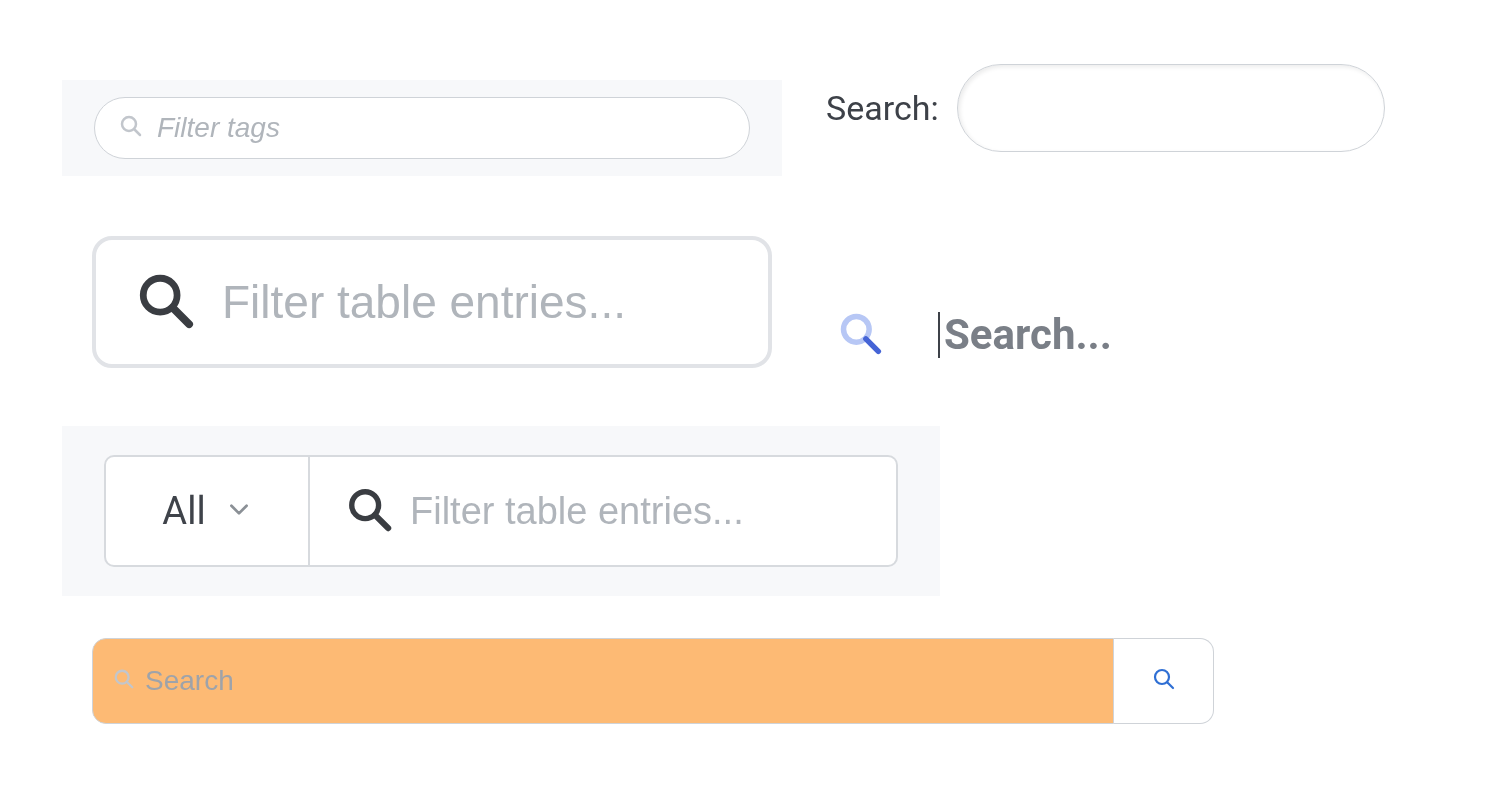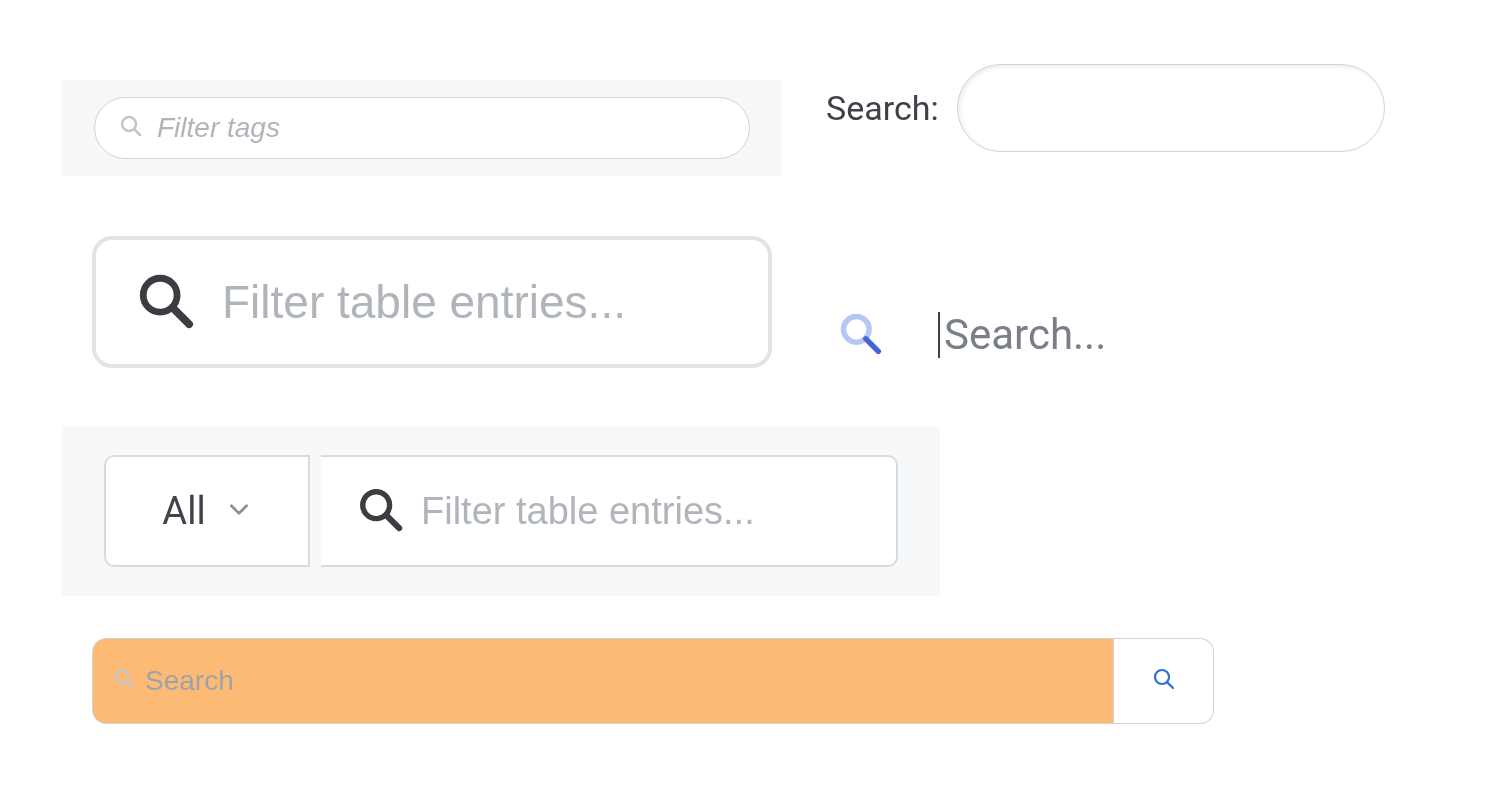--- a/index.html
+++ b/index.html
@@ -90,32 +90,33 @@
   }
   .s3-input::placeholder { color: #b0b5bb; }
 
   
   .s4-wrap {
     position: absolute;
     left: 838px; top: 310px;
     display: flex;
     align-items: center;
     gap: 56px;
+    font-weight: bold;
   }
 
   
   .s5-wrap {
     position: absolute;
     left: 62px; top: 426px;
     width: 878px; height: 170px;
     background: #f7f8fa;
     display: flex;
     align-items: center;
     padding: 0 42px;
-    gap: 11px;
+    gap: 0;
   }
   .s5-dropdown {
     height: 112px;
     width: 206px;
     border: 2px solid #d7dade;
     border-radius: 10px 0 0 10px;
     background: #fff;
     display: flex;
     align-items: center;
     justify-content: center;

